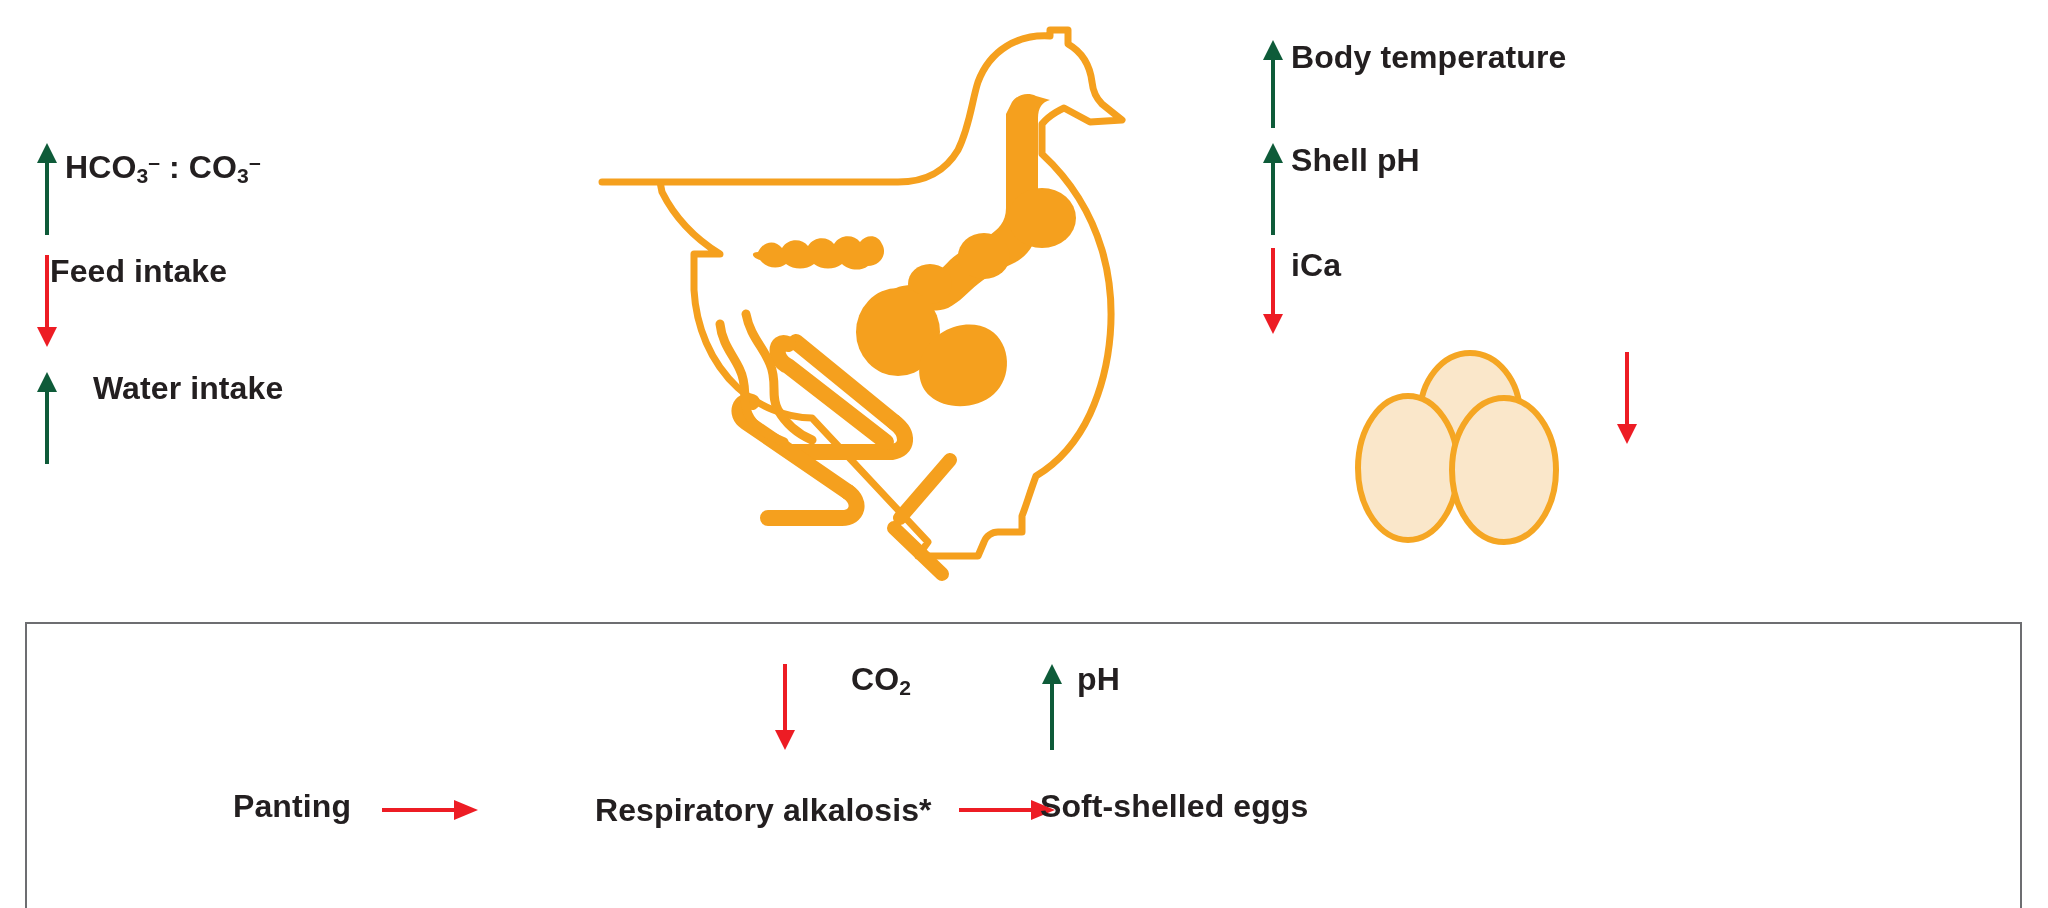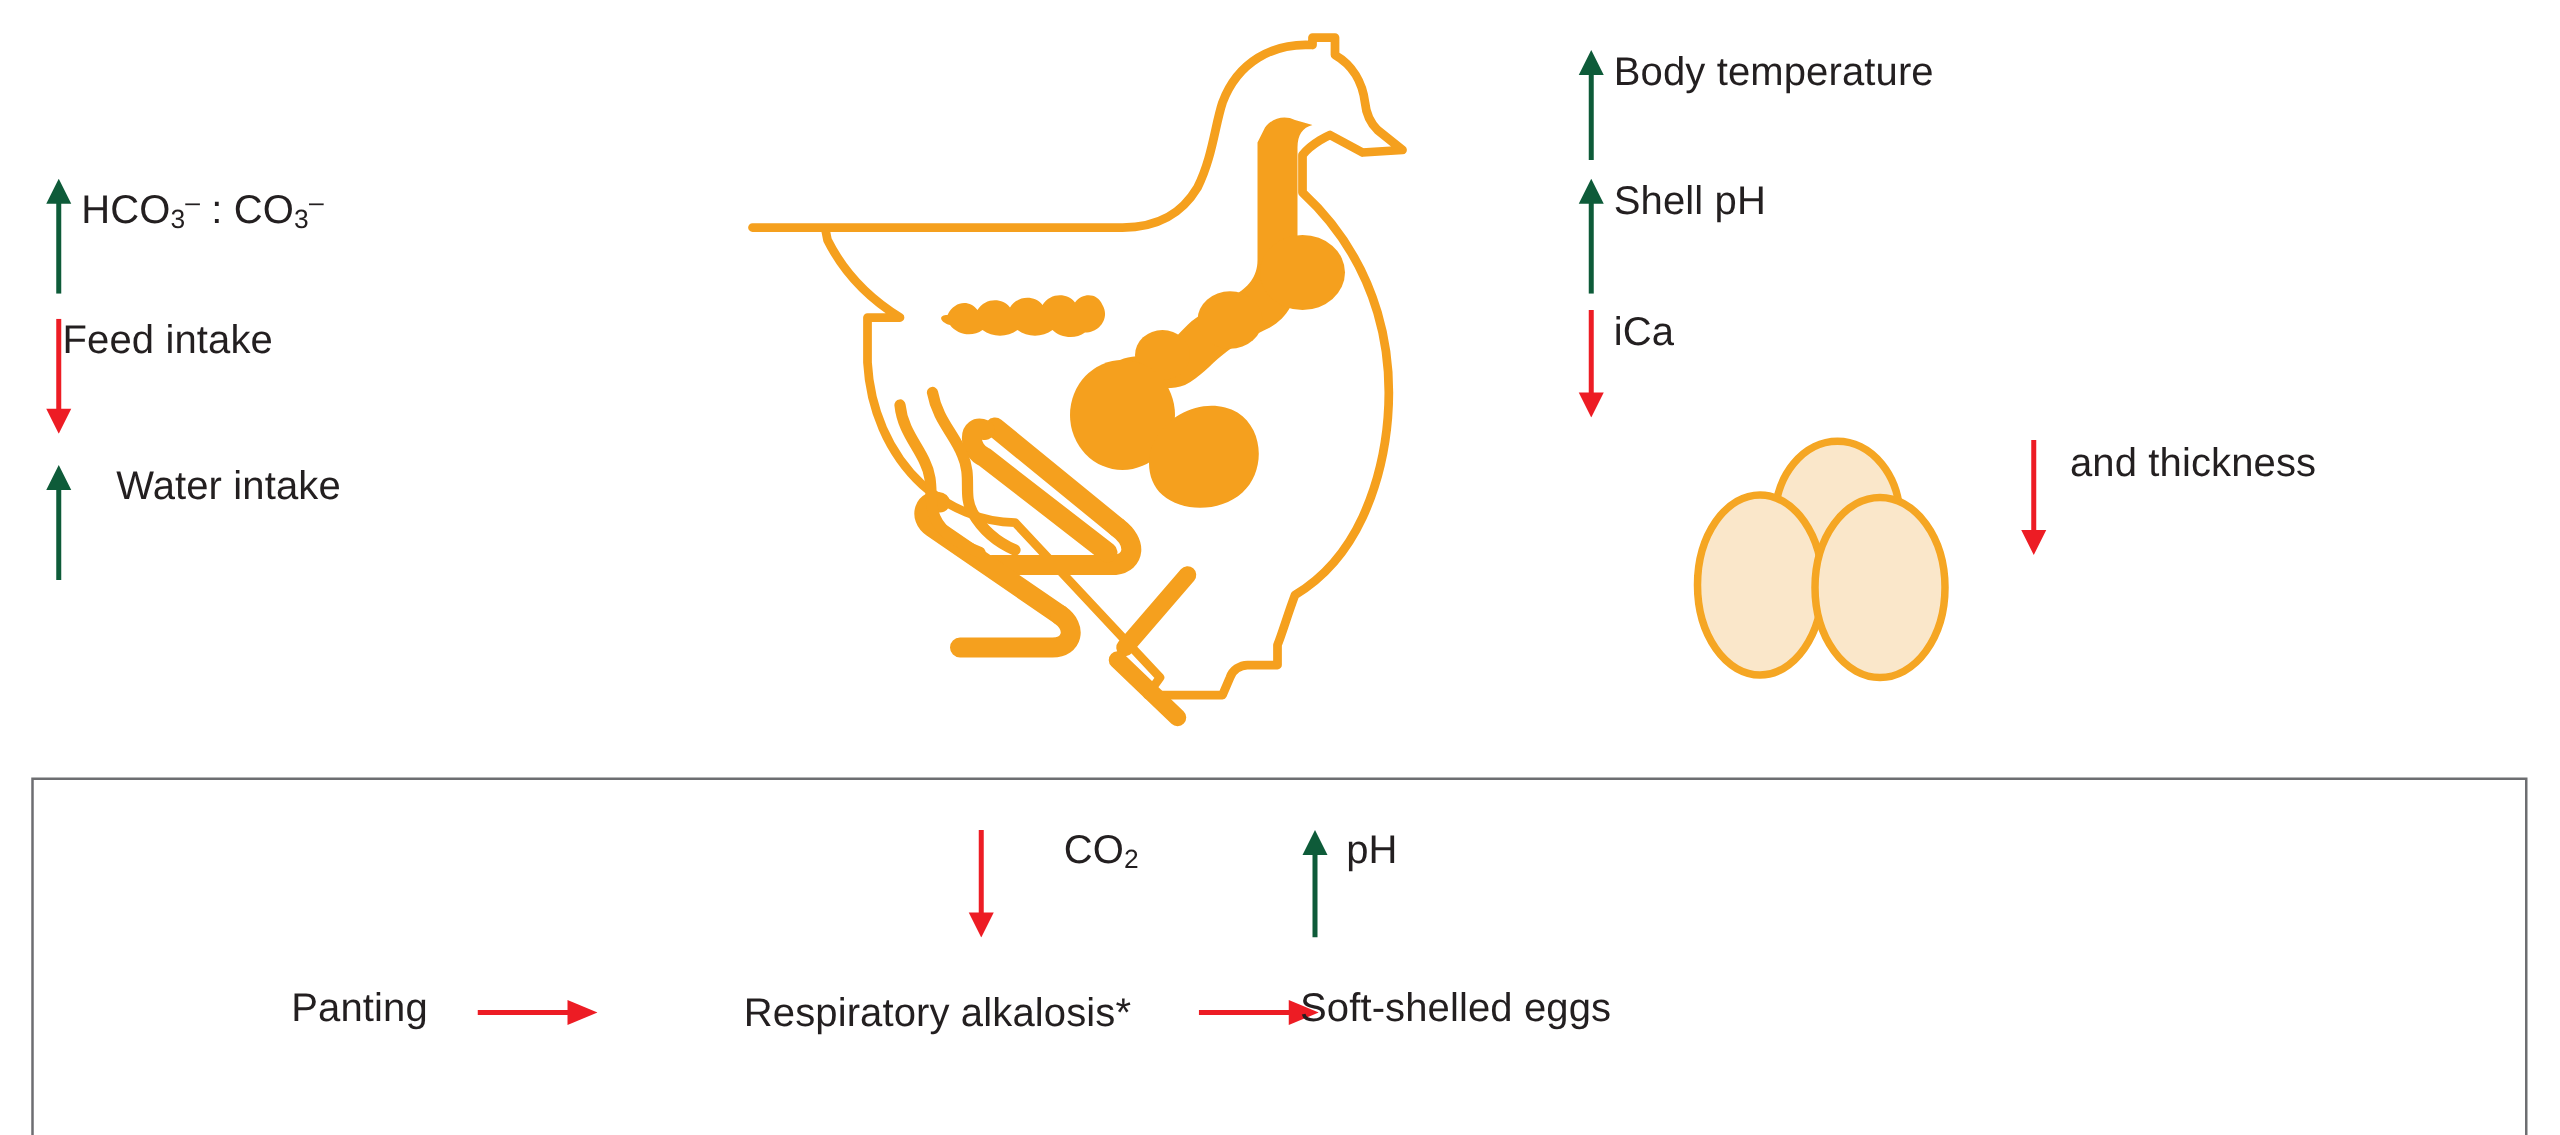--- a/index.html
+++ b/index.html
@@ -21,21 +21,21 @@
   }
   .abs { position: absolute; }
 
   
   .label {
     font-family: "Liberation Sans", sans-serif;
     font-size: 32px;
     color: #231f20;
     white-space: nowrap;
     line-height: 1.22;
-    font-weight: 400;
+    font-weight: 700;
     letter-spacing: 0.1px;
   }
   .label sub {
     font-size: 0.66em;
     vertical-align: -0.22em;
     line-height: 0;
   }
   .label sup {
     font-size: 0.66em;
     vertical-align: 0.42em;
@@ -226,21 +226,20 @@
       </g>
     </svg>
   </div>
 
   <div class="abs" style="left:1614px; top:350px;">
     <svg class="varrow abs" style="left:0px; top:2px;" width="26" height="92" viewBox="0 0 26 92">
       <line x1="13" y1="0" x2="13" y2="78" stroke="#ED1C24" stroke-width="4"></line>
       <polygon points="13,92 23,72 3,72" fill="#ED1C24"></polygon>
     </svg>
     <div class="abs" style="left:42px; top:-3px;">
-      <div class="label" style="margin-top:4px;">and thickness</div>
     </div>
   </div>
 
   <div id="bottom-panel" class="abs">
 
     <div class="abs" style="left:745px; top:40px;">
       <svg class="varrow abs" style="left:0px; top:0px;" width="26" height="86" viewBox="0 0 26 86">
         <line x1="13" y1="0" x2="13" y2="72" stroke="#ED1C24" stroke-width="4"></line>
         <polygon points="13,86 23,66 3,66" fill="#ED1C24"></polygon>
       </svg>

